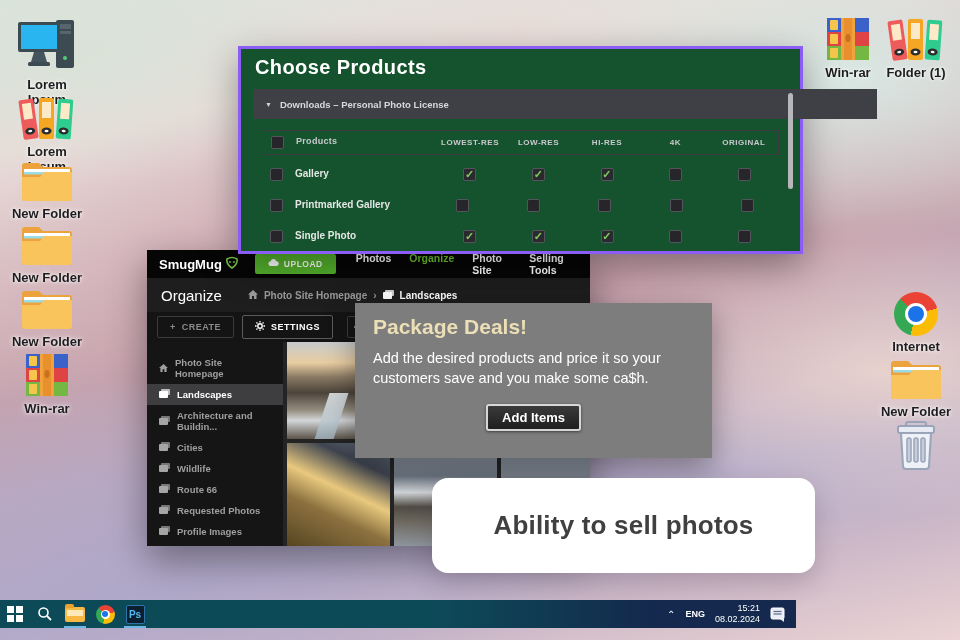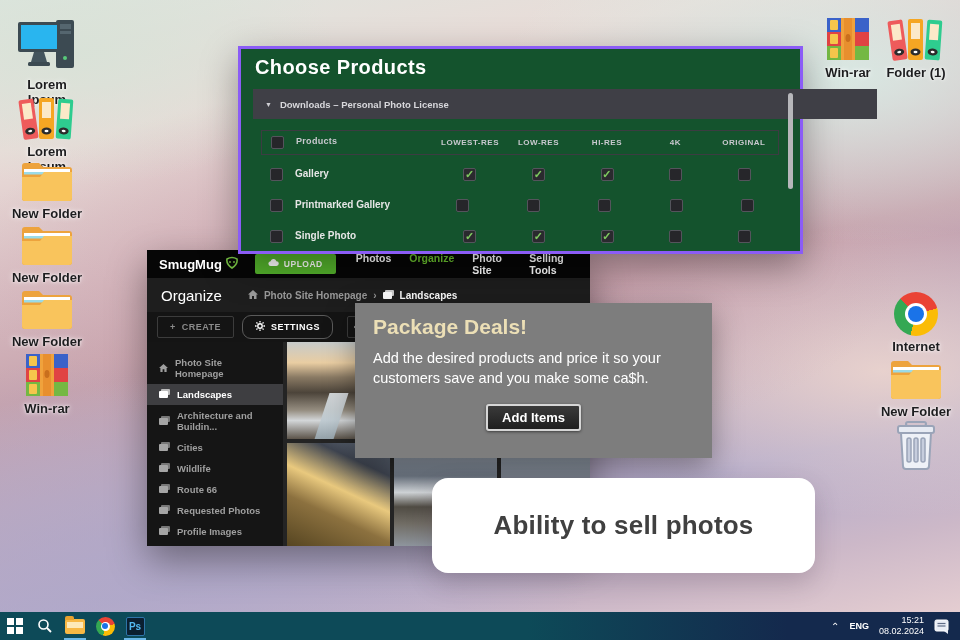--- a/index.html
+++ b/index.html
@@ -63,21 +63,21 @@
   .sm-nav .nav-it { font-size:10.5px; font-weight:bold; color:#fff; cursor:pointer; }
   .sm-nav .nav-it.active { color:#6cc32f; }
   .sm-row2 { height:34px; background:#1e1e1e; display:flex; align-items:center; padding:0 14px; flex:0 0 auto; }
   .sm-title { color:#fff; font-size:15px; }
   .crumbs { display:flex; align-items:center; gap:6px; margin-left:26px; font-size:10px; font-weight:bold; color:#9a9a9a; }
   .crumbs .cur { color:#fff; }
   .sm-toolbar { height:30px; background:#141414; display:flex; align-items:center; padding:0 10px; gap:8px; flex:0 0 auto; }
   .tb-btn { display:flex; align-items:center; gap:6px; border:1px solid #3c3c3c; border-radius:2px;
     background:transparent; color:#8b8b8b; font-size:9px; font-weight:bold; letter-spacing:.5px;
     padding:5px 12px; font-family:inherit; }
-  .tb-btn.light { color:#fff; border-color:#5a5a5a;border-radius:9px; }
+  .tb-btn.light { color:#fff; border-color:#5a5a5a; }
   .tb-icongroup { display:flex; border:1px solid #3c3c3c; border-radius:2px; margin-left:6px; }
   .tb-ic { width:24px; height:20px; display:flex; align-items:center; justify-content:center; }
   .tb-ic + .tb-ic { border-left:1px solid #3c3c3c; }
   .sm-body { flex:1; display:flex; min-height:0; }
   .sm-side { width:136px; background:#151515; padding-top:10px; }
   .side-it { display:flex; align-items:center; gap:7px; padding:5px 12px; color:#9f9f9f; font-size:9.5px; font-weight:bold; }
   .side-it.sel { background:#3e3e41; color:#fff; }
   .sm-grid { flex:1; background:#242424; position:relative; overflow:hidden; }
   .thumb { position:absolute; width:103px; height:103px; }
   .t-a { background:linear-gradient(180deg,#bccad6 0%,#e9cda2 26%,#8a7a64 40%,#4c443a 55%,#958d80 72%,#d3d6d8 82%,#5c544a 100%); }
@@ -98,21 +98,21 @@
   .add-items { background:linear-gradient(180deg,#3a3a3a,#1f1f1f); color:#fff; font-size:13px; font-weight:bold;
     border:2px solid #d6d6d6; border-radius:3px; padding:4px 14px; box-shadow:0 1px 3px rgba(0,0,0,.5);
     font-family:inherit; }
 
   
   .card { left:432px; top:478px; width:383px; height:95px; background:#fff; border-radius:16px;
     box-shadow:0 10px 26px rgba(60,40,60,.22); z-index:7; display:flex; align-items:center; justify-content:center; }
   .card .txt { font-size:26px; font-weight:bold; color:#404040; letter-spacing:.2px; }
 
   
-  .taskbar { left:0; bottom:0; width:960px; height:28px; z-index:10;
+  .taskbar { left:0; bottom:12px; width:796px; height:28px; z-index:10;
     background:linear-gradient(90deg,#0d4a58 0%,#0d4a58 55%,#14294d 82%,#14294d 100%);
     display:flex; align-items:flex-end; }
   .tb-left { display:flex; align-items:center; height:100%; }
   .tbi { width:30px; height:100%; display:flex; align-items:center; justify-content:center; position:relative; }
   .tbi .under { position:absolute; bottom:0; left:4px; right:4px; height:2px; background:#6ab7e8; }
   .winflag { display:grid; grid-template-columns:7px 7px; grid-template-rows:7px 7px; gap:1.5px; }
   .winflag div { background:#fff; }
   .ps-badge { width:19px; height:19px; background:#0b1f30; border:1px solid #2e74a8; border-radius:2px;
     color:#53b9f0; font-size:10px; font-weight:bold; display:flex; align-items:center; justify-content:center; }
   .mini-folder { width:20px; height:15px; background:#f7b844; border-radius:2px; position:relative; }

